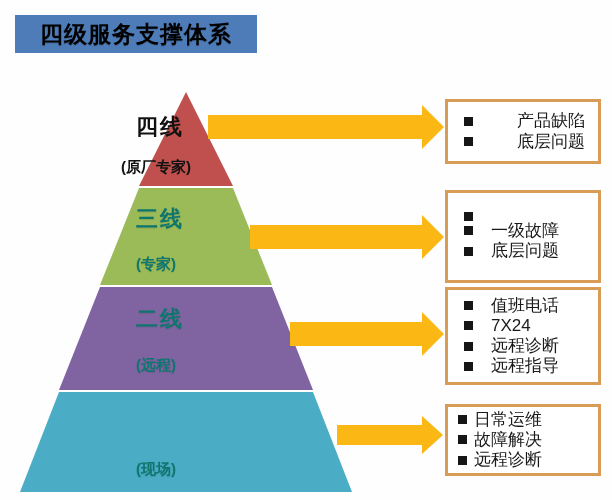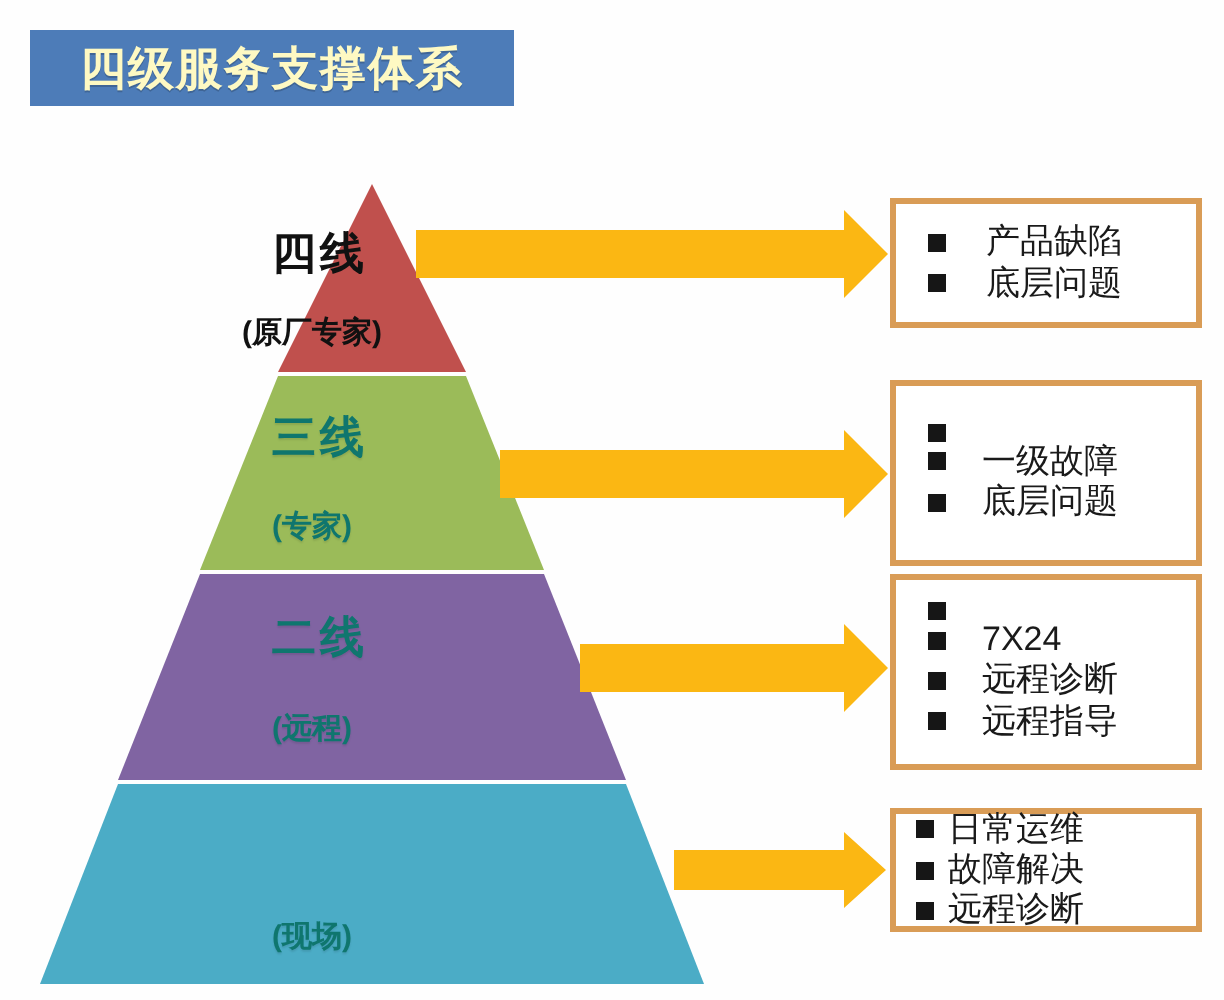--- a/index.html
+++ b/index.html
@@ -64,42 +64,42 @@
     display:inline-block;
     width:9px;height:9px;
     background:#161616;
     flex:0 0 auto;
     margin-right:10px;
   }
   .bullet.tight{margin-right:6px;}
 
   
   #callout-1{left:445px;top:99px;width:156px;height:65px;padding:0 0 0 16px;}
-  #callout-1 .callout-row{padding-left:0;}
+  #callout-1 .callout-row{padding-left:0;gap:24px;}
   #callout-1 .bullet{margin-right:20px;}
 
   #callout-2{left:445px;top:190px;width:156px;height:93px;padding:0 0 0 16px;}
   #callout-2 .bullet{margin-right:18px;}
 
   #callout-3{left:445px;top:287px;width:156px;height:98px;padding:0 0 0 16px;}
   #callout-3 .bullet{margin-right:18px;}
 
-  #callout-4{left:445px;top:404px;width:156px;height:62px;padding:0 16px 0 10px;}
+  #callout-4{left:445px;top:404px;width:156px;height:72px;padding:0 16px 0 10px;}
   #callout-4 .bullet{margin-right:7px;}
 
   
   #arrows{position:absolute;left:0;top:0;width:612px;height:500px;pointer-events:none;}
 </style>
 </head>
 <body>
 
 <div id="stage">
 
   <div id="title-banner" style="background: rgb(77, 124, 184);">
-    <span id="title-text" style="color: #fef9c3;">四级服务支撑体系</span>
+    <span id="title-text" style="color: #000000;">四级服务支撑体系</span>
   </div>
 
   <div id="pyramid">
     <svg width="612" height="500" viewBox="0 0 612 500" xmlns="http://www.w3.org/2000/svg">
 
       <polygon id="shape-tier-4" points="186,92 233,186 139,186" fill="#c0504d"></polygon>
 
       <polygon id="shape-tier-3" points="139,188 233,188 272,285 100,285" fill="#9bbb59"></polygon>
 
       <polygon id="shape-tier-2" points="100,287 272,287 313,390 59,390" fill="#8064a2"></polygon>
@@ -153,20 +153,21 @@
     </div>
     <div class="callout-row">
       <span class="bullet"></span>
       <span>底层问题</span>
     </div>
   </div>
 
   <div id="callout-3" class="callout" style="border-color: rgb(217, 156, 86);">
     <div class="callout-row">
       <span class="bullet"></span>
+      <span>值班电话</span>
     </div>
     <div class="callout-row">
       <span class="bullet"></span>
       <span>7X24</span>
     </div>
     <div class="callout-row">
       <span class="bullet"></span>
       <span>远程诊断</span>
     </div>
     <div class="callout-row">

